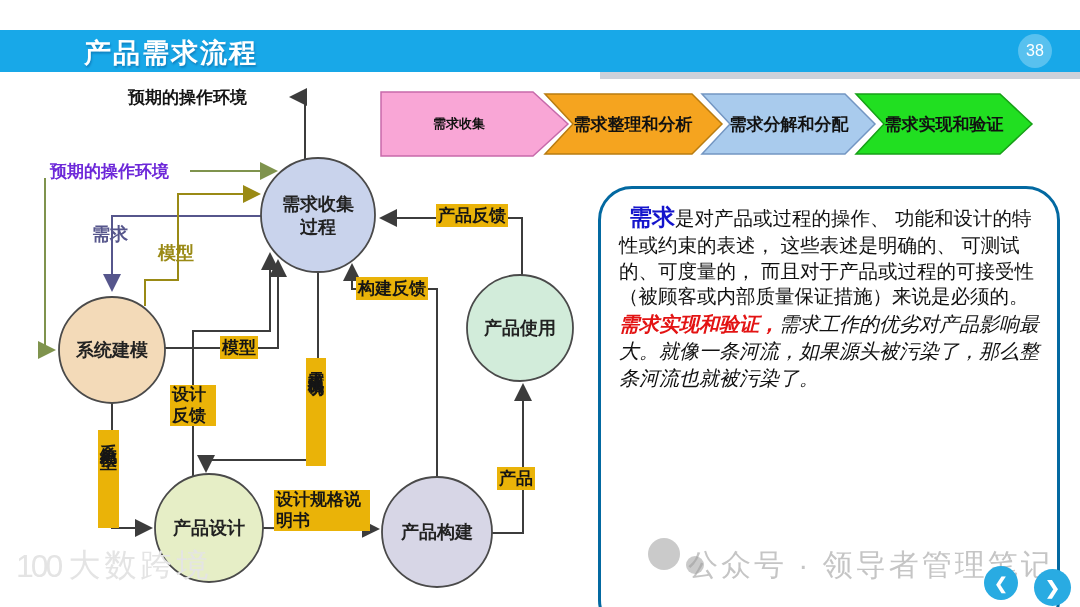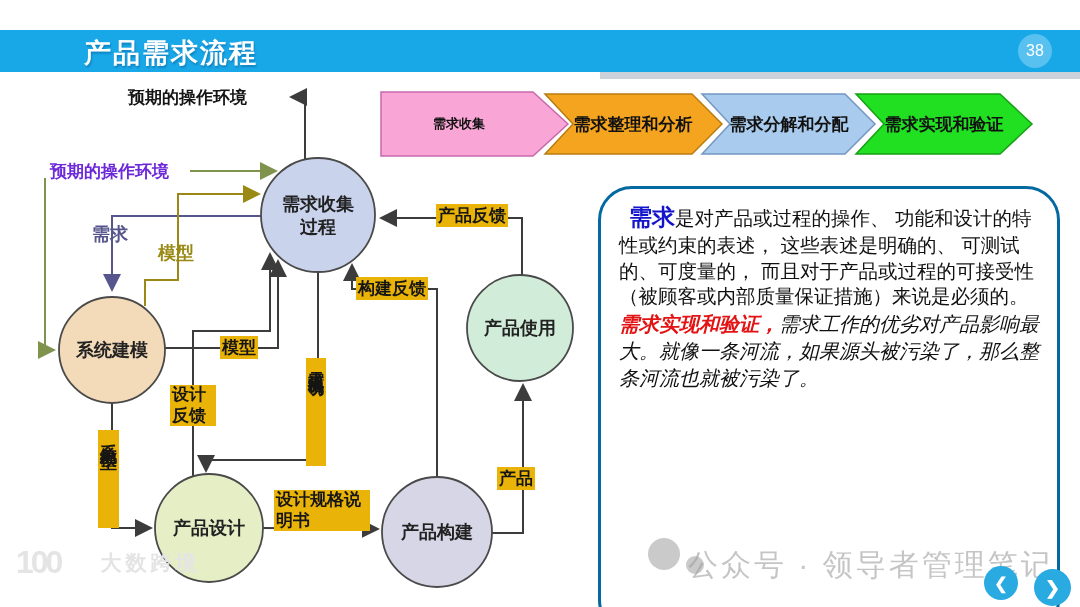--- a/index.html
+++ b/index.html
@@ -51,24 +51,24 @@
   .kw-blue{color:#1414cc;font-weight:bold;font-size:23px;}
   .src-line{margin:9px 0 1px;text-align:right;padding-right:36px;font-size:20px;}
   .p2{margin:1px 0 0;font-style:italic;font-size:20px;}
   .red-b{color:#e31313;font-weight:bold;}
   .red{color:#e31313;}
   .p3{margin:13px 0 0;}
 
   
   .wm-left{
     position:absolute;left:16px;top:544px;display:flex;align-items:center;gap:8px;
-    color:#e4e4e4;font-weight:bold;z-index:4;
+    color:#e4e4e4;font-weight:normal;z-index:4;
   }
   .wm-logo{font-size:32px;letter-spacing:-3px;}
-  .wm-left-text{font-size:21px;letter-spacing:4px;margin-left:32px;}
+  .wm-left-text{font-size:32px;letter-spacing:4px;}
   .wm-blob{position:absolute;border-radius:50%;background:#8a8a8a;opacity:.45;z-index:4;}
   .blob-a{left:648px;top:538px;width:32px;height:32px;}
   .blob-b{left:686px;top:556px;width:18px;height:18px;}
   .wm-right{
     position:absolute;left:688px;top:545px;font-size:30px;color:#9f9f9f;opacity:.6;
     letter-spacing:3px;white-space:nowrap;z-index:5;
   }
   .nav-btn{
     position:absolute;border-radius:50%;background:#29abe2;color:#fff;display:flex;
     align-items:center;justify-content:center;font-weight:bold;z-index:6;cursor:pointer;

